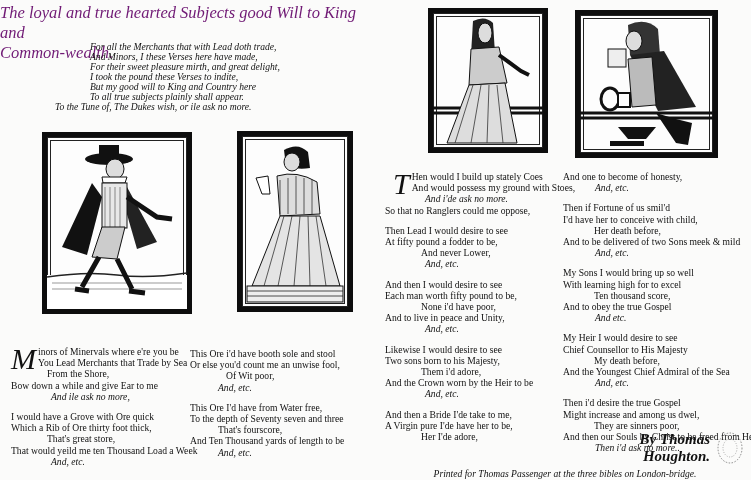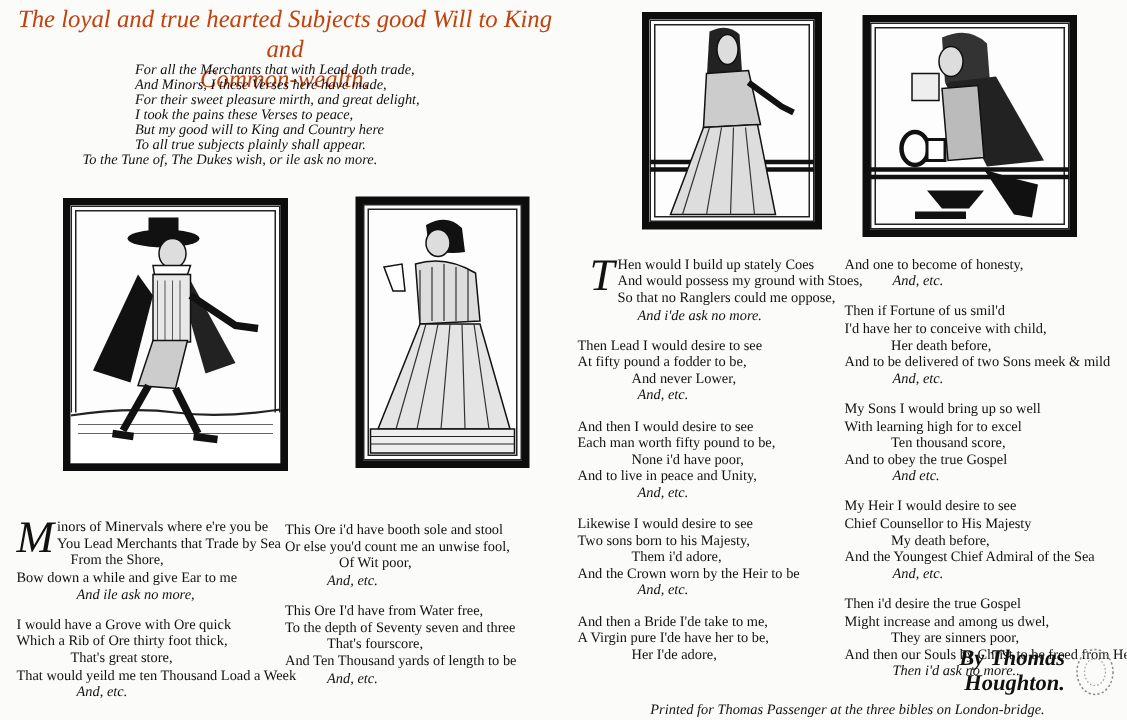--- a/index.html
+++ b/index.html
@@ -3,22 +3,22 @@
 <meta charset="utf-8">
 <style>
   html, body { margin: 0; padding: 0; }
   body {
     width: 751px; height: 480px; overflow: hidden; position: relative;
     background: #fbfbfa; color: #111;
     font-family: "Liberation Serif", "DejaVu Serif", serif;
   }
   .abs { position: absolute; }
   .title {
-    left: 0; top: 3px; width: 380px; text-align: center;
-    font-style: italic; font-size: 16.5px; line-height: 20px; color: #c2410c;
+    left: 0; top: 3px; width: 380px; 
+    font-style: italic; font-size: 16.5px; line-height: 20px; color: #701a75;
   }
   .intro {
     left: 20px; top: 42px; width: 340px;
     font-style: italic; font-size: 9.6px; line-height: 10px;
   }
   .intro .l { display: block; padding-left: 70px; }
   .intro .tune { padding-left: 35px; }
 
   .woodcut {
     border: 5px solid #0d0d0d; background: #fdfdfd;
@@ -58,21 +58,21 @@
 
 <div class="abs title">
   <div>The loyal and true hearted Subjects good Will to King and</div>
   <div>Common-wealth.</div>
 </div>
 
 <div class="abs intro">
   <span class="l">For all the Merchants that with Lead doth trade,</span>
   <span class="l">And Minors, I these Verses here have made,</span>
   <span class="l">For their sweet pleasure mirth, and great delight,</span>
-  <span class="l">I took the pains these Verses to peace,</span>
+  <span class="l">I took the pound these Verses to indite,</span>
   <span class="l">But my good will to King and Country here</span>
   <span class="l">To all true subjects plainly shall appear.</span>
   <span class="l tune">To the Tune of,  The Dukes wish, or ile ask no more.</span>
 </div>
 
 <div class="abs woodcut" style="left:42px;top:132px;width:150px;height:182px;">
   <svg viewBox="0 0 140 172">
     <rect x="0" y="138" width="140" height="34" fill="#fff"></rect>
     <path d="M0 140 Q40 134 70 138 T140 136" stroke="#222" stroke-width="1.5" fill="none"></path>
     <path d="M5 146 H135 M5 152 H135" stroke="#555" stroke-width="0.6"></path>
@@ -158,22 +158,22 @@
   <span class="line">To the depth of Seventy seven and three</span>
   <span class="line ind" style="padding-left:28px">That's fourscore,</span>
   <span class="line">And Ten Thousand yards of length to be</span>
   <span class="line ref" style="padding-left:28px">And, etc.</span>
 </div>
 
 <div class="abs verse col-c">
   <span class="drop" style="margin-left:8px">T</span>
   <span class="line">Hen would I build up stately Coes</span>
   <span class="line">And would possess my ground with Stoes,</span>
+  <span class="line ref">And i'de ask no more.</span>
   <span class="line">So that no Ranglers could me oppose,</span>
-  <span class="line ref">And i'de ask no more.</span>
   <span class="gap"></span>
   <span class="line">Then Lead I would desire to see</span>
   <span class="line">At fifty pound a fodder to be,</span>
   <span class="line ind">And never Lower,</span>
   <span class="line ref">And, etc.</span>
   <span class="gap"></span>
   <span class="line">And then I would desire to see</span>
   <span class="line">Each man worth fifty pound to be,</span>
   <span class="line ind">None i'd have poor,</span>
   <span class="line">And to live in peace and Unity,</span>

